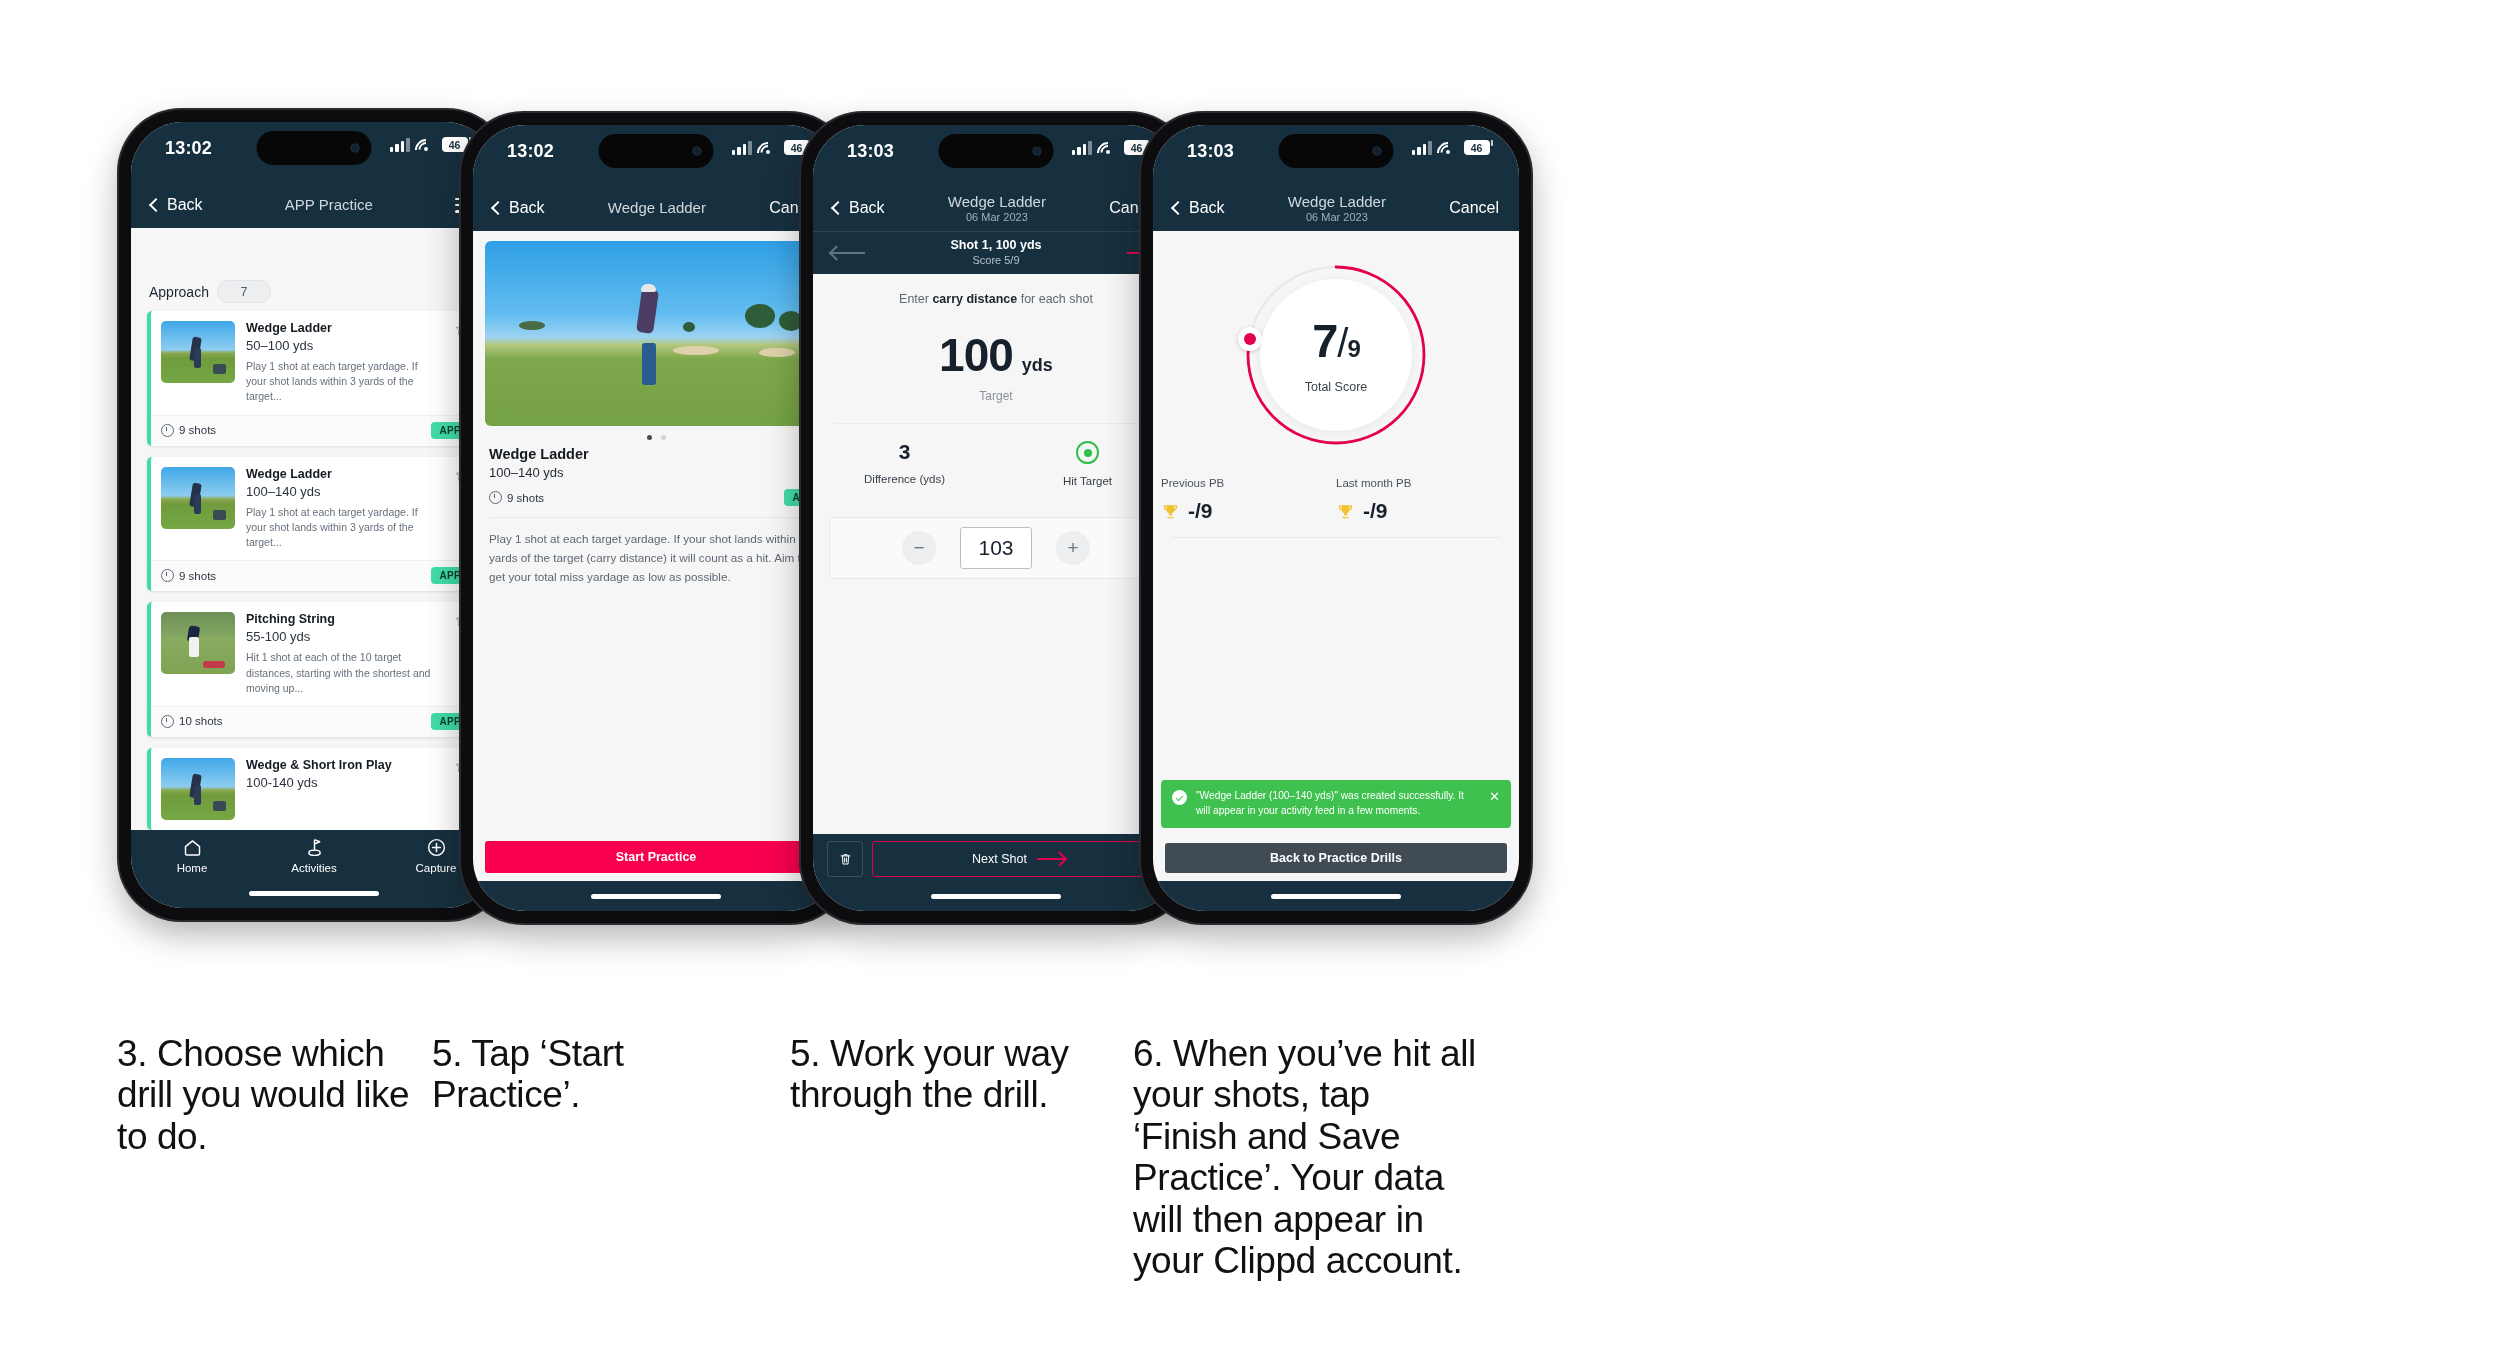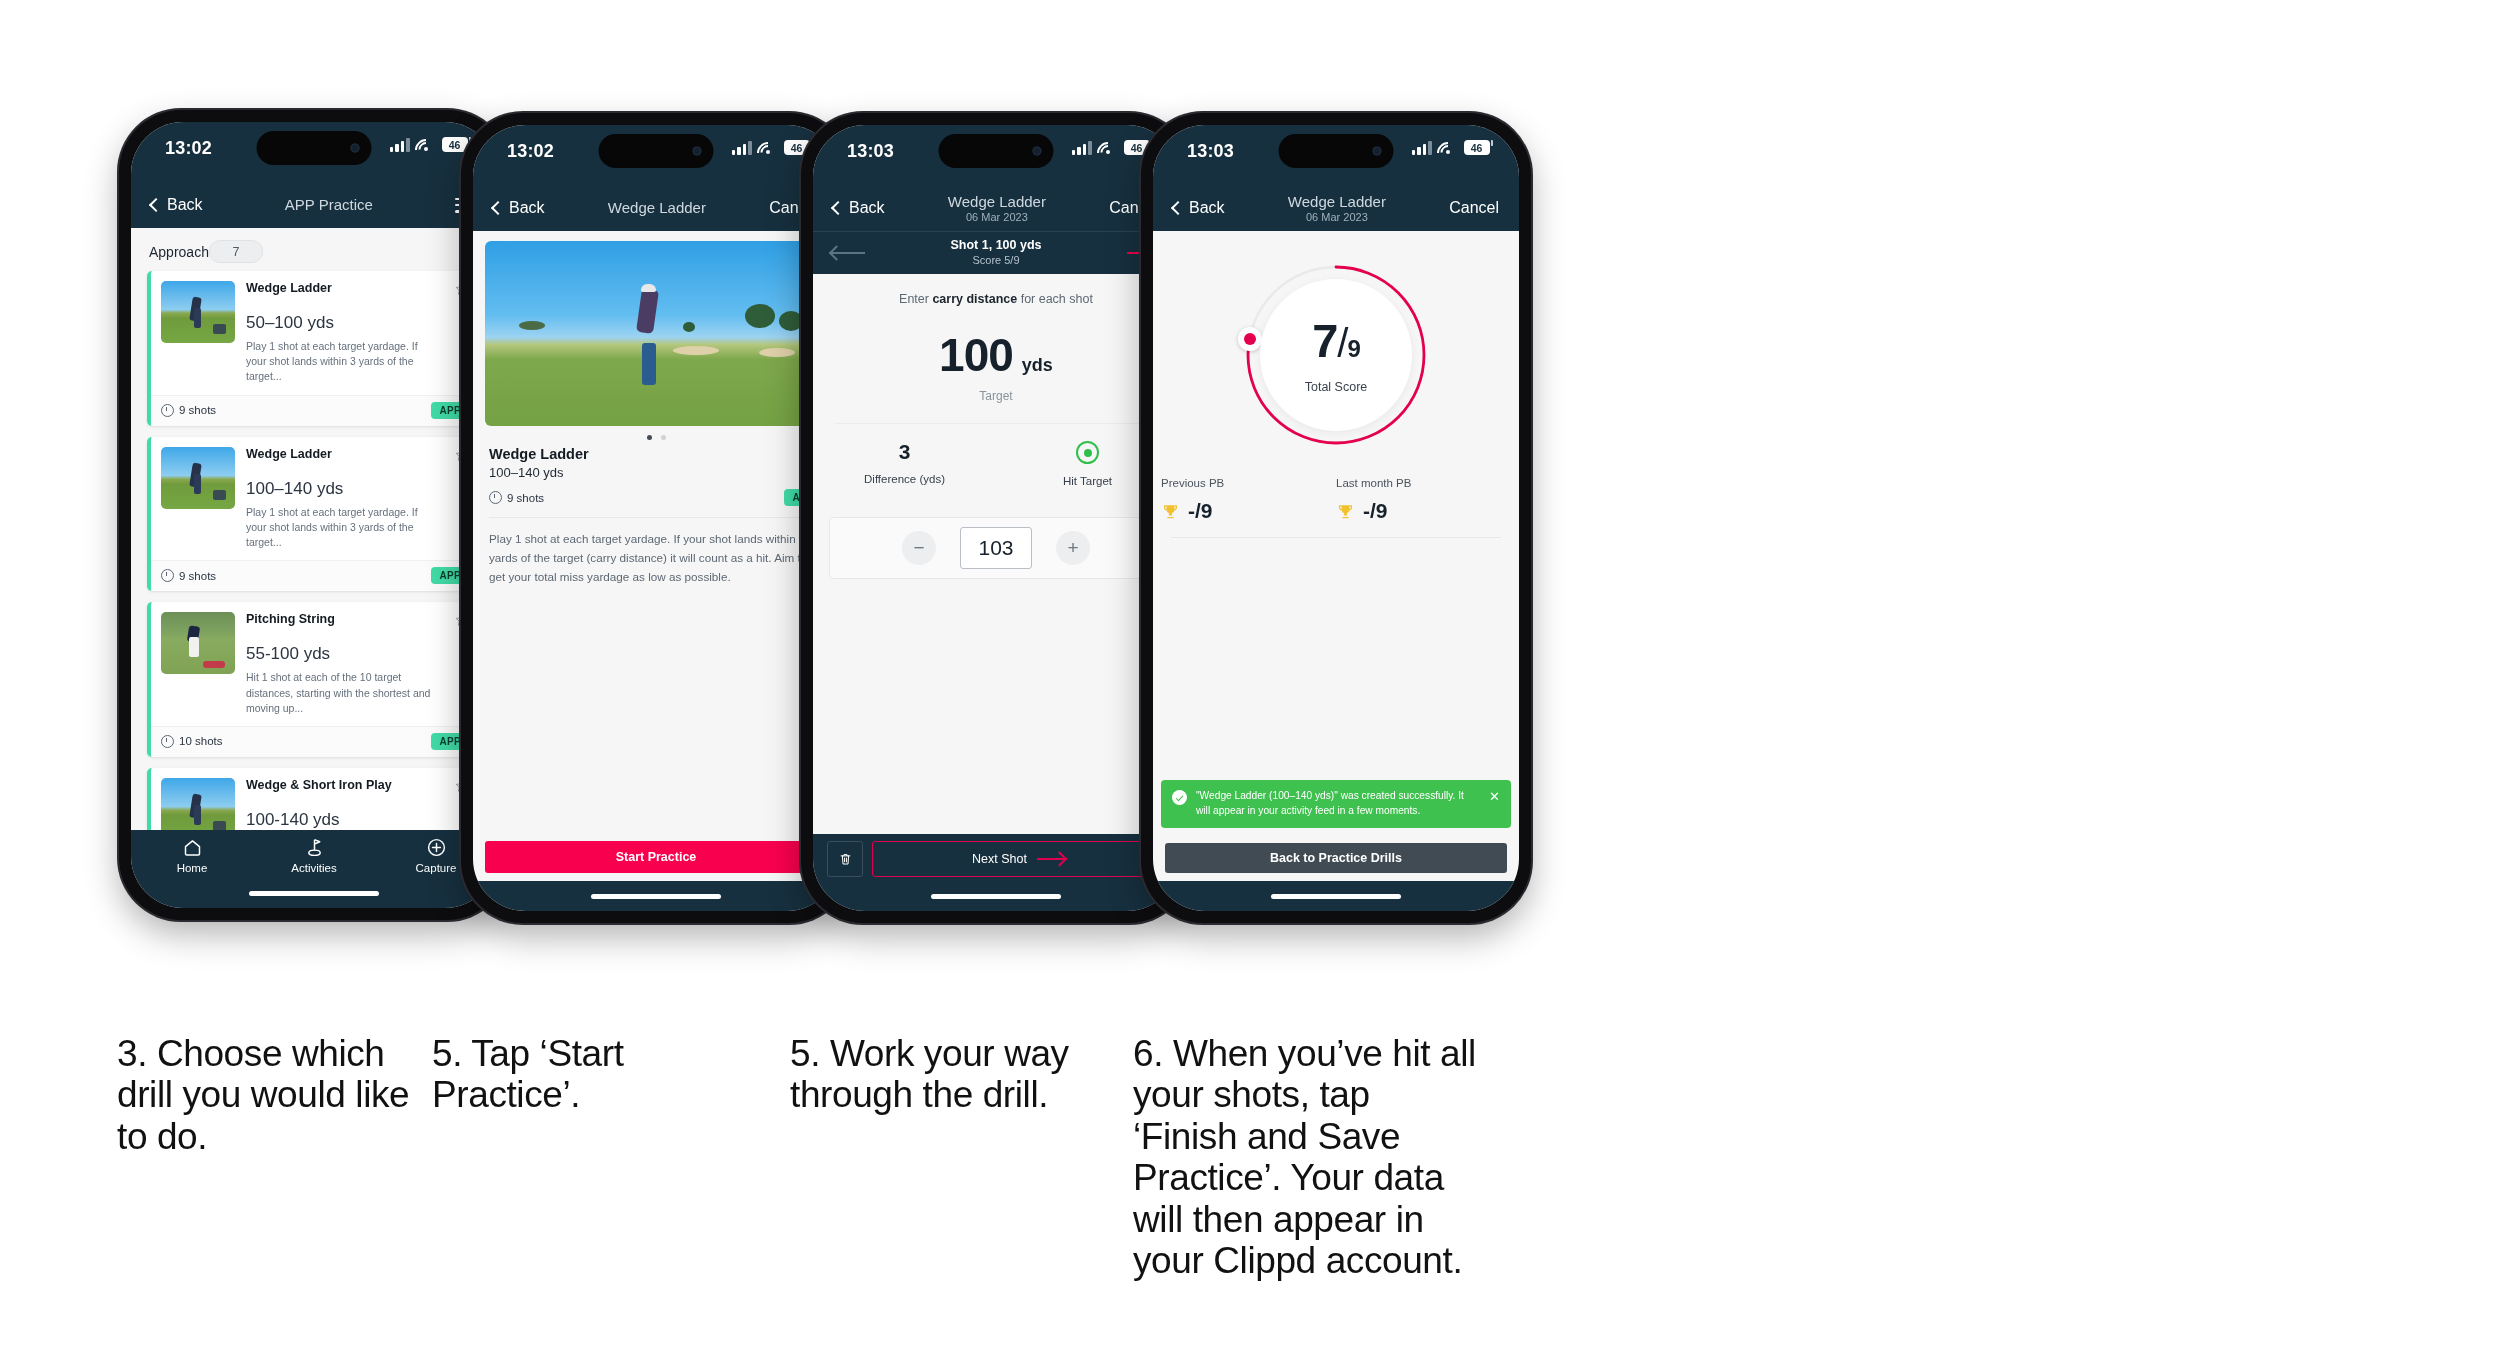--- a/index.html
+++ b/index.html
@@ -58,39 +58,39 @@
   .nav-title .t2{font-size:11px;color:#9fb0bc;display:block;margin-top:1px;}
   .nav-right{font-size:16px;font-weight:500;}
   .burger{width:22px;height:15px;display:flex;flex-direction:column;justify-content:space-between;}
   .burger i{height:2.6px;background:#fff;border-radius:2px;display:block;}
 
   .body{flex:1 1 auto;overflow:hidden;background:#f6f6f7;position:relative;}
   .homebar{height:30px;background:#17303f;display:flex;align-items:center;justify-content:center;flex:0 0 auto;}
   .homebar i{width:130px;height:5px;border-radius:3px;background:#fff;display:block;}
 
   
-  .sec-head{display:flex;align-items:center;gap:0;padding:12px 18px 8px;}
+  .sec-head{display:flex;align-items:center;gap:8px;padding:12px 18px 8px;margin-top:40px;}
   .sec-head .lbl{font-size:14px;color:#1d2733;font-weight:500;}
   .pill{min-width:34px;height:21px;border-radius:11px;background:#eceef0;border:1px solid #e0e3e6;
     display:flex;align-items:center;justify-content:center;font-size:12.5px;color:#4e5a66;padding:0 9px;}
   .card{margin:0 16px 11px;background:#fff;border-radius:5px;border-left:4px solid #41dba6;
     box-shadow:0 1px 3px rgba(0,0,0,.10);overflow:hidden;}
   .card-top{display:flex;padding:10px 11px 10px 10px;gap:11px;}
   .thumb{width:74px;height:62px;border-radius:5px;flex:0 0 auto;position:relative;overflow:hidden;
     background:linear-gradient(#3fa7e8 0%,#8dcdf0 46%,#8aa84f 52%,#6f9b3c 60%,#76a844 100%);}
   .thumb .pers{position:absolute;left:40%;top:26%;width:9px;height:24px;background:#26324a;border-radius:3px;transform:rotate(9deg);}
   .thumb .pers2{position:absolute;left:44%;top:44%;width:7px;height:20px;background:#2b3a57;border-radius:2px;}
   .thumb .gear{position:absolute;right:12%;bottom:14%;width:13px;height:10px;background:#3a4a52;border-radius:2px;}
   .thumb.tp2{background:linear-gradient(#6d8f57 0%,#7ba05f 28%,#88ab60 44%,#7fa253 100%);}
   .thumb.tp2 .pers{background:#1d2640;left:36%;top:22%;width:11px;height:16px;}
   .thumb.tp2 .pers2{background:#f1f1ef;left:38%;top:40%;width:10px;height:20px;}
   .thumb.tp2 .gear{right:14%;bottom:10%;width:22px;height:7px;background:#c33b4a;border-radius:3px;}
   .card-txt{flex:1 1 auto;min-width:0;}
   .card-title{font-size:12.5px;font-weight:bold;color:#141b22;line-height:1.2;}
-  .card-sub{font-size:17px;color:#2b3440;margin-top:17px;}
+  .card-sub{font-size:13px;color:#2b3440;margin-top:2px;}
   .card-desc{font-size:10.5px;color:#65707c;line-height:1.45;margin-top:6px;}
   .star{flex:0 0 auto;width:16px;height:16px;margin-left:4px;}
   .card-foot{display:flex;align-items:center;justify-content:space-between;
     padding:6px 11px 7px 10px;border-top:1px solid #eef0f2;background:#fbfbfc;}
   .shots{display:flex;align-items:center;gap:5px;font-size:11.5px;color:#2b3440;}
   .clk{width:11px;height:11px;border-radius:50%;border:1.4px solid #5c6773;position:relative;}
   .clk:after{content:"";position:absolute;left:4px;top:2px;width:1.3px;height:4px;background:#5c6773;}
   .tag{background:#41dba6;color:#083d2c;font-size:10px;font-weight:bold;border-radius:4px;padding:3px 9px;letter-spacing:.3px;}
   .tabbar{flex:0 0 auto;background:#17303f;display:flex;padding:7px 0 4px;}
   .tab{flex:1;display:flex;flex-direction:column;align-items:center;gap:4px;color:#fff;}

